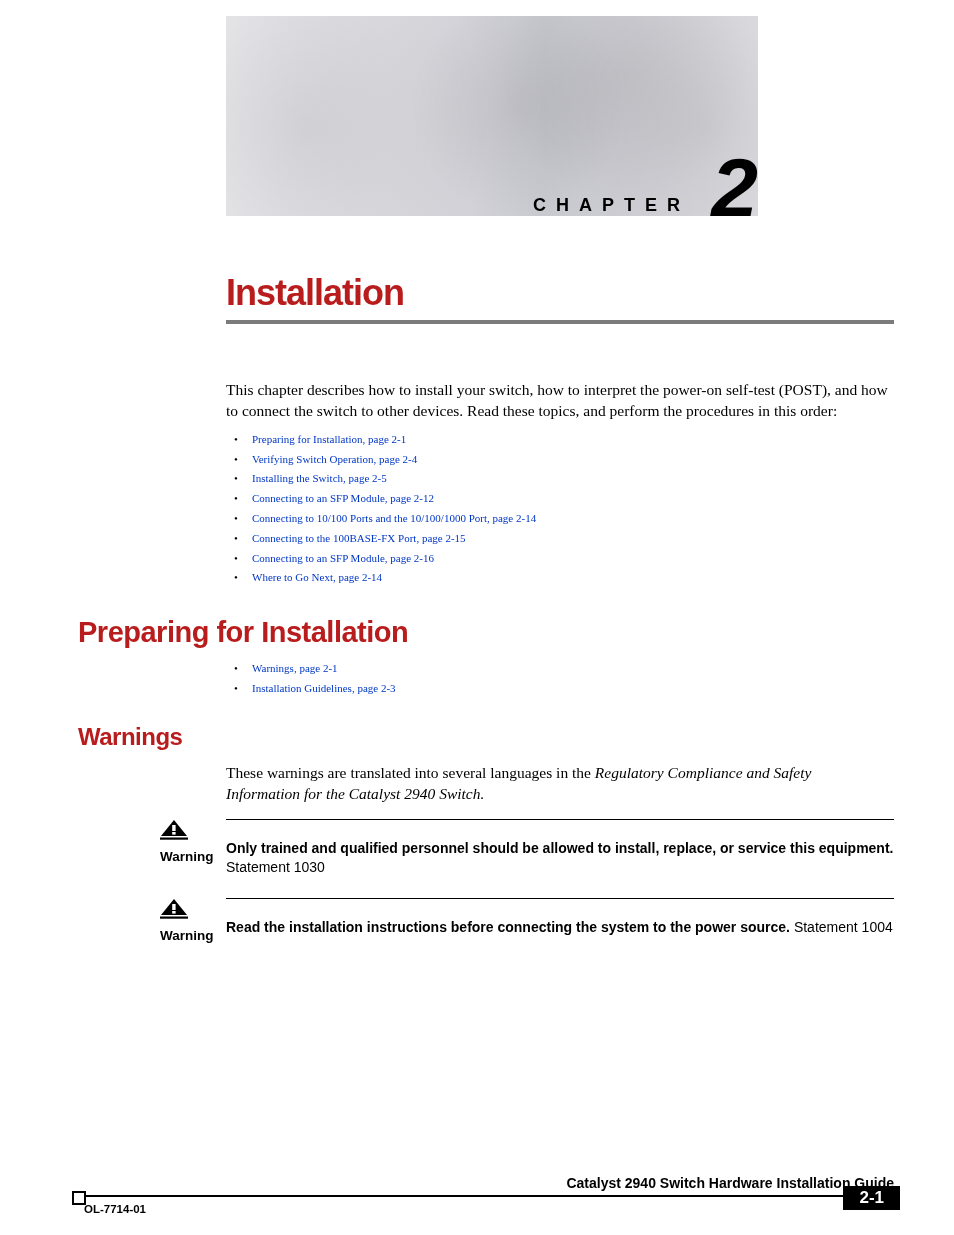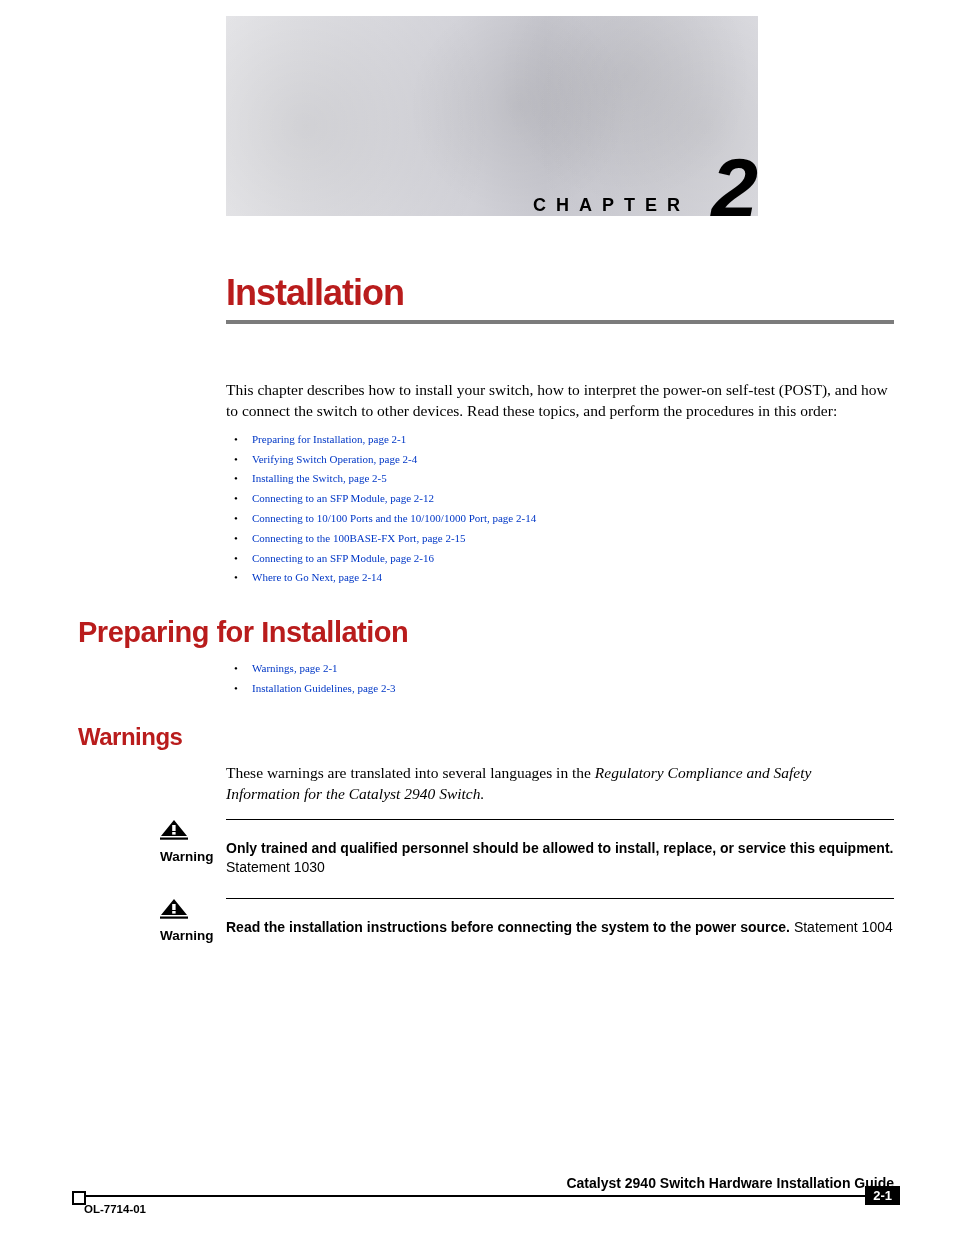--- a/index.html
+++ b/index.html
@@ -150,22 +150,22 @@
     position: relative;
   }
   .footer .bar::before {
     content:"";
     position:absolute; left:-6px; top:-4px; width:10px; height:10px; border:2px solid #000; background:#fff;
   }
   .footer .bar .pagenum {
     position:absolute; right:-6px; top:-9px;
     background:#000; color:#fff;
     font-family: Arial, Helvetica, sans-serif;
-    font-weight:700; font-size:13px;
-    padding: 2px 8px;
+    font-weight:700; font-size:17px;
+    padding: 2px 16px;
   }
   .footer .doc-id {
     margin: 6px 0 0 84px;
     font-family: Arial, Helvetica, sans-serif;
     font-size: 11.5px;
     font-weight: 700;
   }
   .ital { font-style: italic; }
 </style>
 </head>

